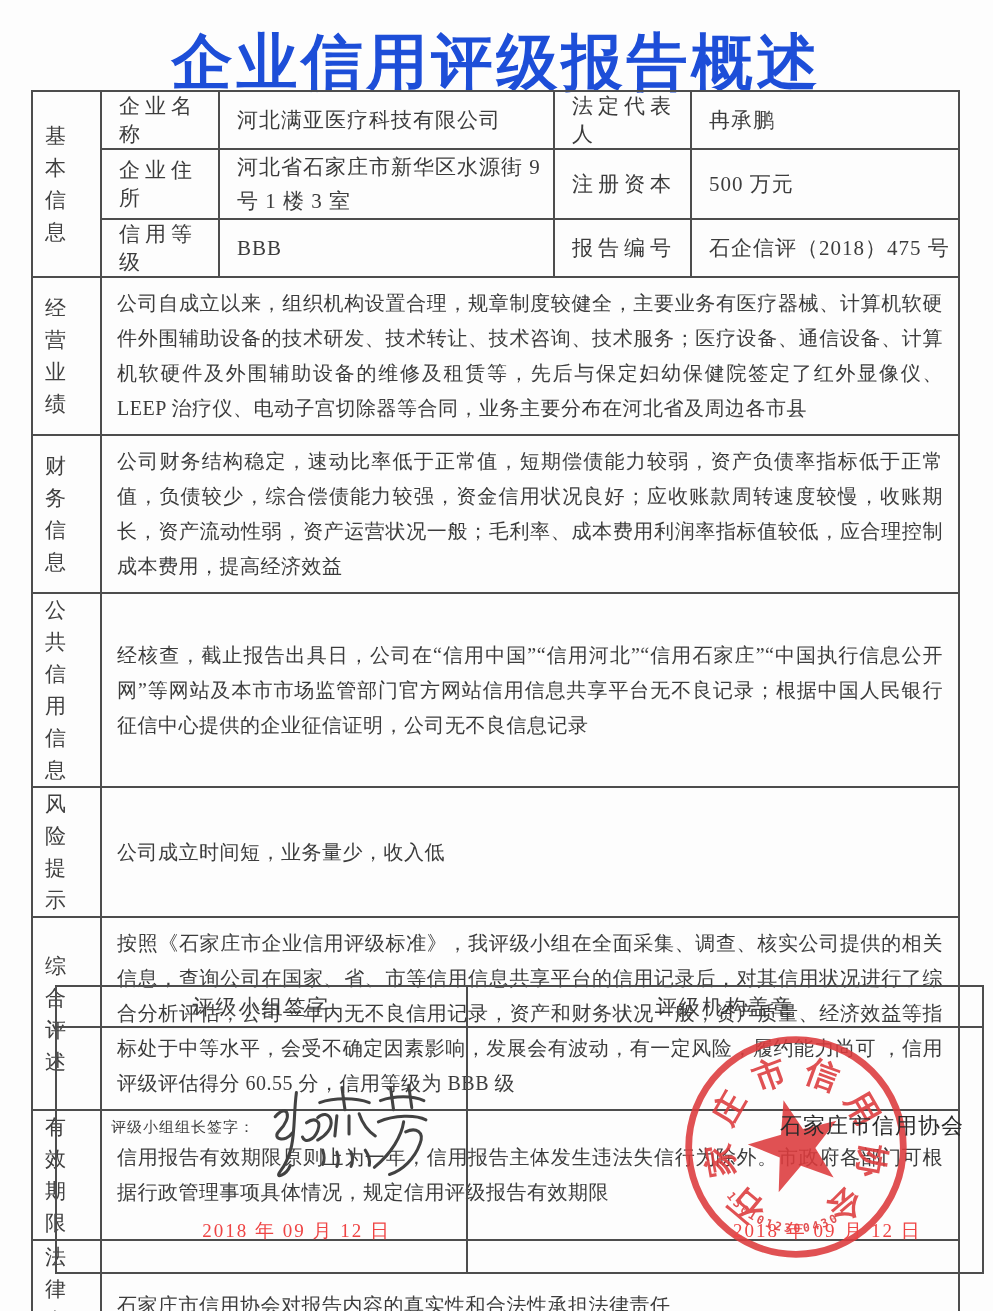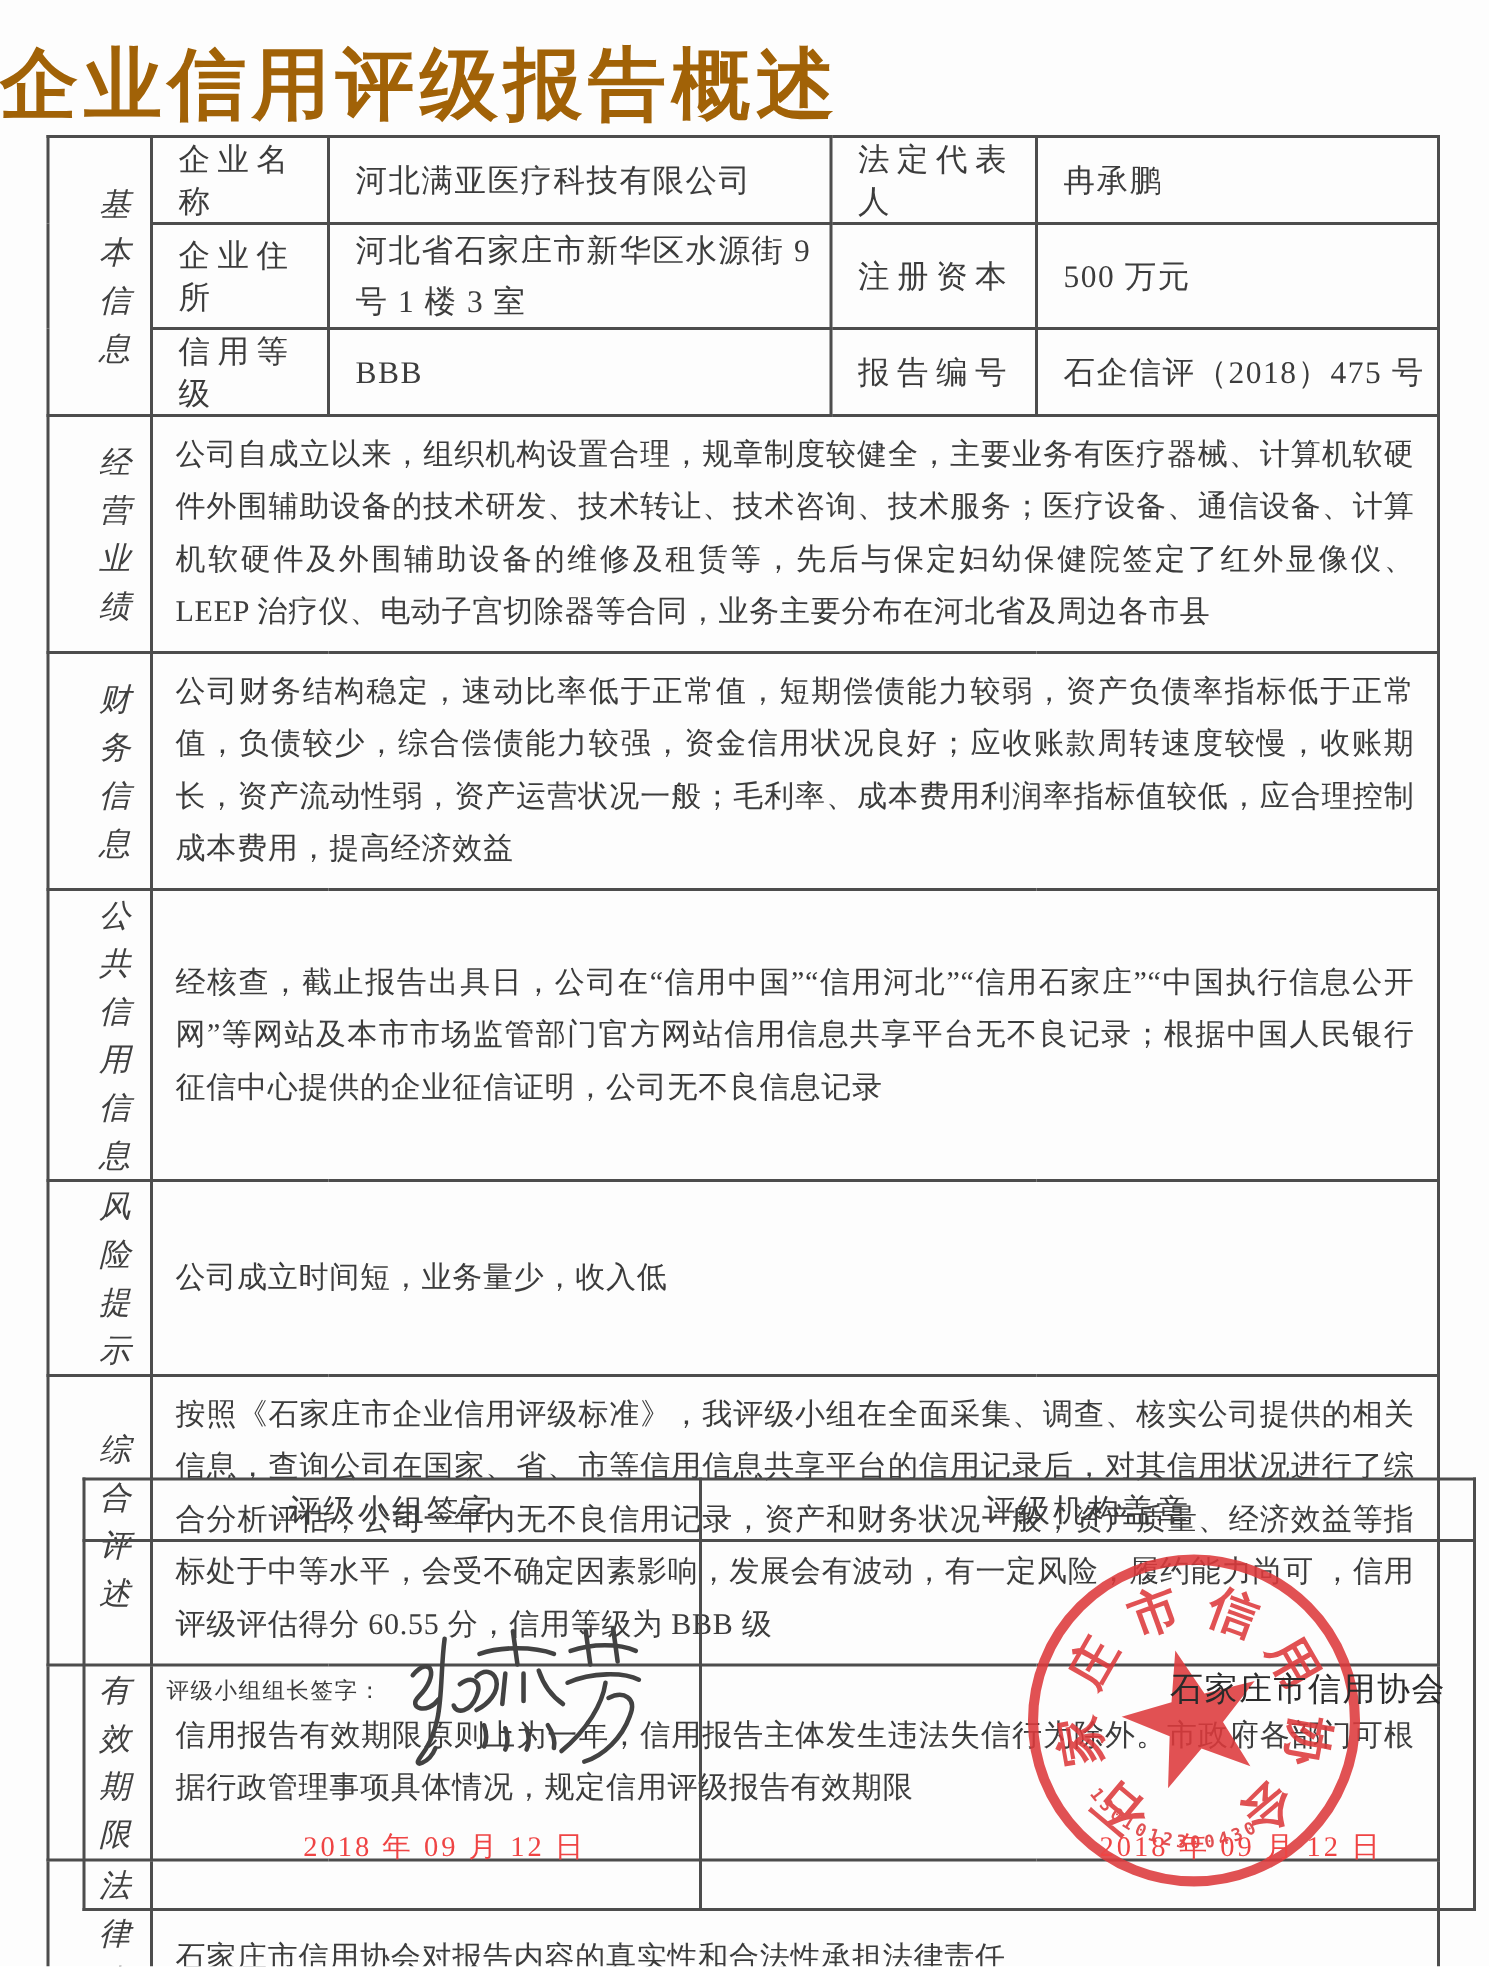--- a/index.html
+++ b/index.html
@@ -5,37 +5,37 @@
   * { margin:0; padding:0; box-sizing:border-box; }
   html,body { background:#ffffff; }
   .page {
     position:relative; width:993px; height:1311px; margin:0 auto;
     background:#fdfdfd; overflow:hidden;
     font-family:"Liberation Serif","DejaVu Serif",serif;
     color:#3a3a3a;
   }
   .title {
     position:absolute; top:22px; left:0; width:100%;
-    font-size:52px; font-weight:700;
-    color:#a16207; letter-spacing:4px;
+    text-align:center; font-size:61px; font-weight:700;
+    color:#1d4ed8; letter-spacing:4px;
   }
   table.grid {
     position:absolute; left:31px; width:927px;
     border-collapse:collapse; table-layout:fixed;
   }
   table.main { top:90px; }
   table.sign { top:985px;margin-left:24px; }
   td {
     border:2px solid #4d4d4d;
     font-size:21px; color:#3c3c3c;
     vertical-align:middle;
   }
   td.group-label {
-    text-align:right; line-height:32px; letter-spacing:1px;
-    padding:0 12px; font-size:21px; color:#404040;font-style:italic;
+    text-align:left; line-height:32px; letter-spacing:1px;
+    padding:0 12px; font-size:21px; color:#404040;
   }
   td.field-label { padding-left:17px; letter-spacing:5px; }
   td.value { padding-left:17px; letter-spacing:1px; }
   td.para {
     padding:8px 15px; line-height:35px; font-size:20px;
     text-align:justify; letter-spacing:0.5px;
   }
   td.sign-header { text-align:center; letter-spacing:2px; font-size:21px; }
   td.sign-cell { position:relative; padding:0; }
   .sign-row { position:absolute; left:54px; top:48px; display:flex; align-items:flex-start; }

